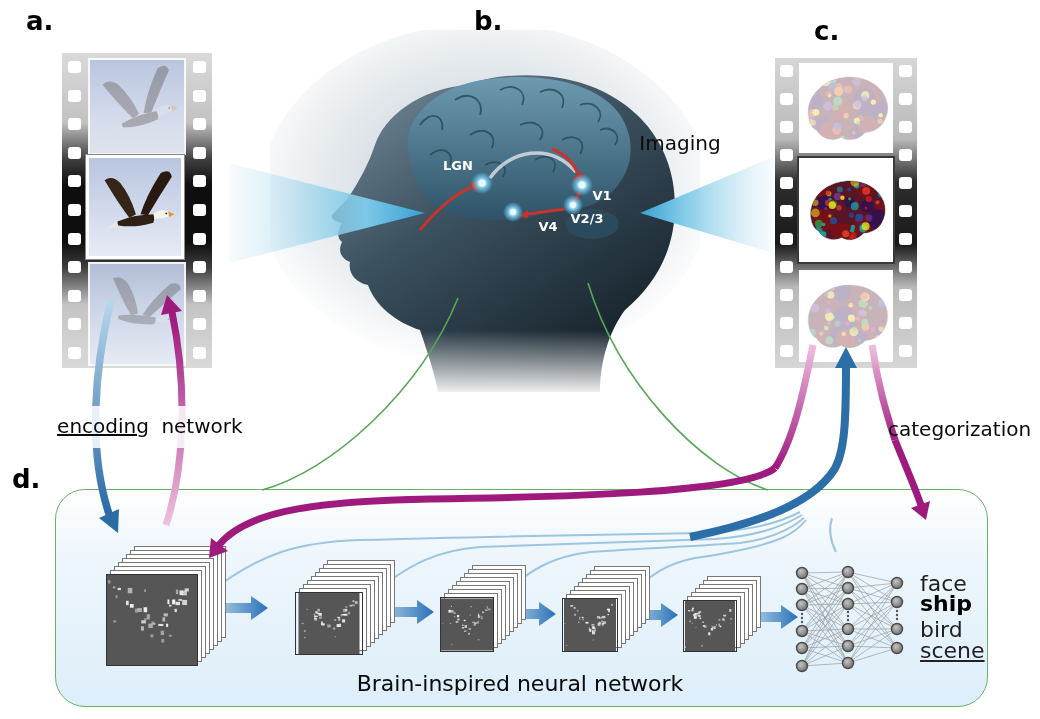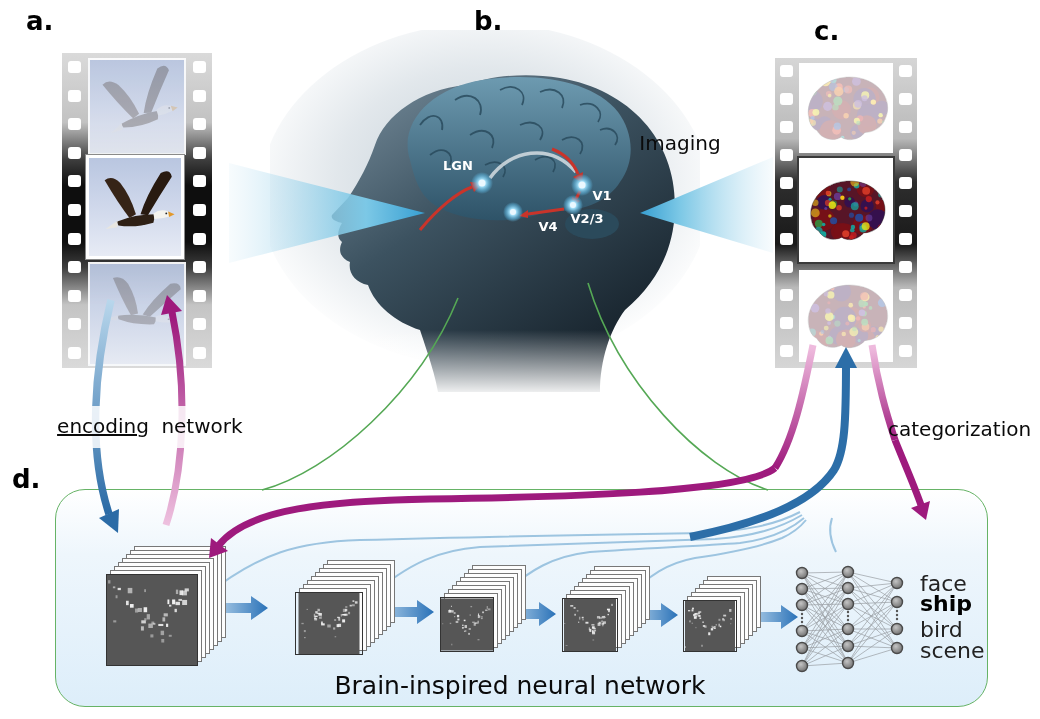--- a/index.html
+++ b/index.html
@@ -1,21 +1,21 @@
 <!DOCTYPE html>
 <html><head>
 <meta charset="utf-8">
 <style>
   html,body{margin:0;padding:0;background:#fff;}
   .canvas{position:relative;width:1040px;height:719px;background:#fff;overflow:hidden;
           font-family:"DejaVu Sans","Liberation Sans",sans-serif;color:#111;}
   .abs{position:absolute;}
   .panel-letter{font-size:26px;font-weight:bold;color:#000;z-index:9;}
   .flow-label{font-size:20px;color:#0a0a0a;text-align:center;z-index:9;}
-  .caption{font-size:25px;color:#0a0a0a;text-align:center;z-index:7;}
+  .caption{font-size:22px;color:#0a0a0a;text-align:center;z-index:7;}
   .chip{background:rgba(255,255,255,.85);border-radius:10px;z-index:8;}
   
   .strip{position:absolute;z-index:1;border-radius:2px;}
   .strip-bg{position:absolute;inset:0;}
   .hole{position:absolute;width:13px;height:12px;background:#fff;border-radius:3px;}
   .frame{position:absolute;overflow:hidden;}
   .sky{background:linear-gradient(180deg,#b9c6e0 0%,#cdd6ea 45%,#e7ebf5 100%);}
   .frame-mid-a{border:3px solid #fff;outline:1px solid #8a8a8a;box-shadow:0 0 0 1px #444;}
   .frame-faded{border:2px solid rgba(255,255,255,.9);}
   .frame-mid-c{background:#fff;border:2px solid #3a3a3a;padding:3px;}
@@ -761,21 +761,21 @@
       <circle cx="127" cy="69" r="5.5" fill="url(#nodeg)" stroke="#4a4a4a" stroke-width="1.4"></circle>
       <circle cx="127" cy="88" r="5.5" fill="url(#nodeg)" stroke="#4a4a4a" stroke-width="1.4"></circle>
       <circle cx="127" cy="51" r="1.2" fill="#555"></circle>
       <circle cx="127" cy="55" r="1.2" fill="#555"></circle>
       <circle cx="127" cy="59" r="1.2" fill="#555"></circle>
     </svg>
 
   <div class="class-label" style="top:571px;">face</div>
   <div class="class-label" style="top: 591px; font-weight: bold; color: rgb(0, 0, 0);">ship</div>
   <div class="class-label" style="top:617px;">bird</div>
-  <div class="class-label" style="top:638px;">scene</div>
+  <div class="class-label" style="top:638px;text-decoration:underline;">scene</div>
 
   <div class="abs caption" style="left:150px;top:671px;width:740px;">Brain-inspired neural network</div>
 
   <svg class="ovl" width="1040" height="719" viewBox="0 0 1040 719">
     <defs>
       <linearGradient id="coneL" x1="0" y1="0" x2="1" y2="0">
         <stop offset="0%" stop-color="rgba(190,225,242,.12)"></stop>
           <stop offset="70%" stop-color="#7cc8e6"></stop>
           <stop offset="100%" stop-color="#379fd2"></stop>
       </linearGradient>

